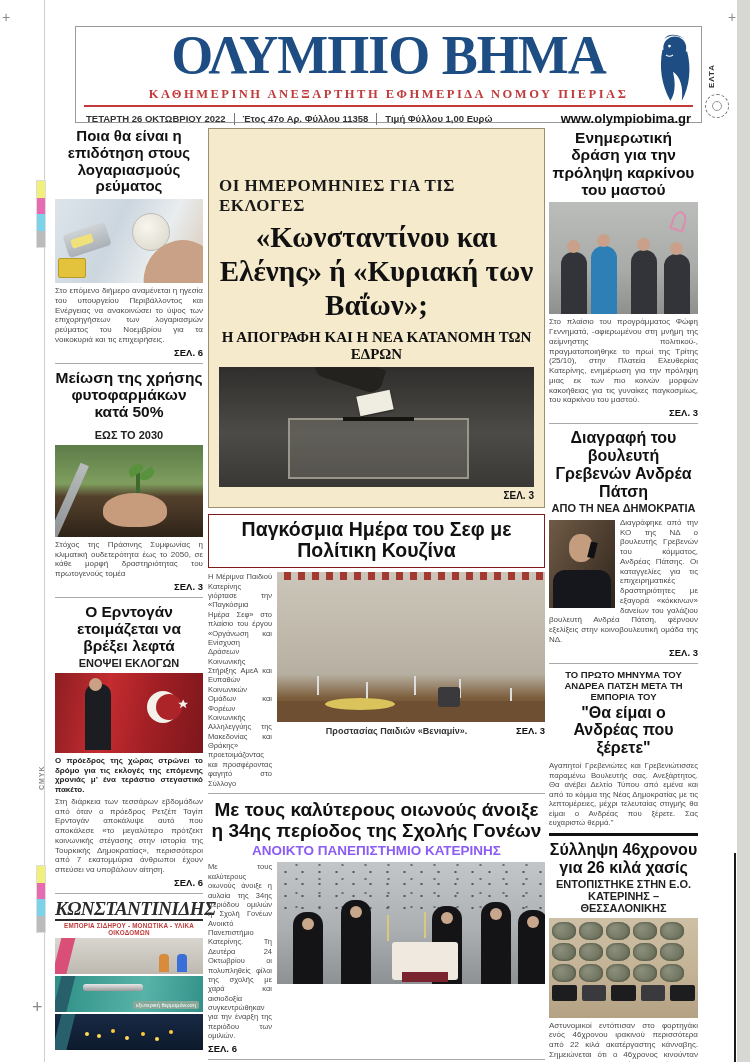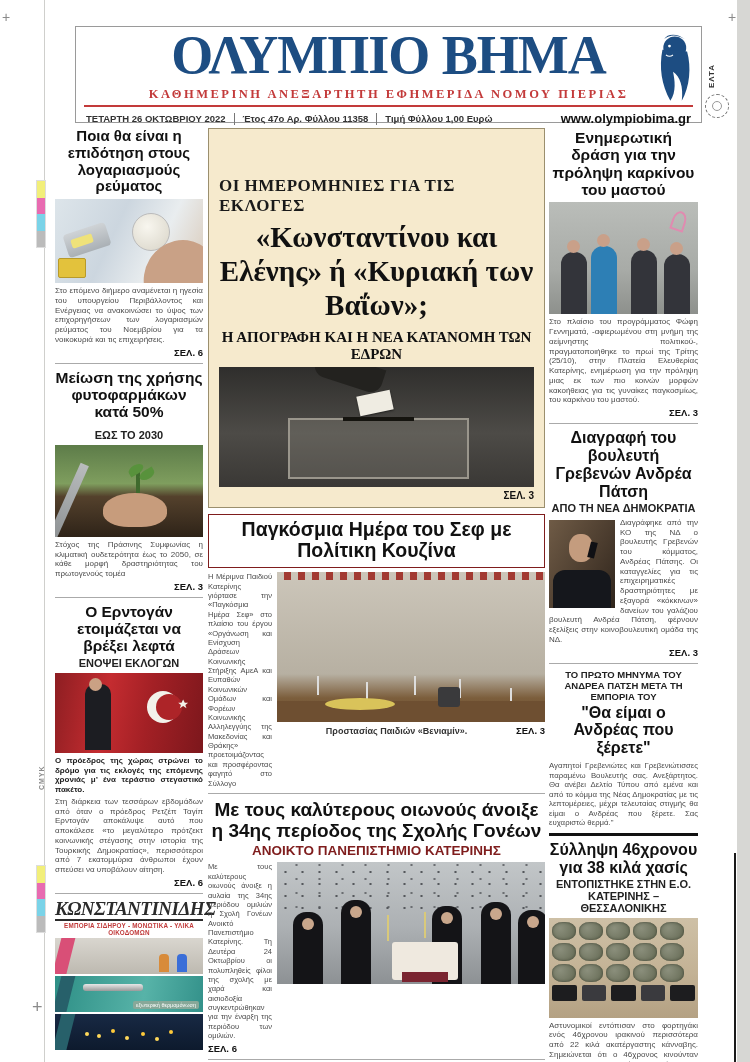--- a/index.html
+++ b/index.html
@@ -309,21 +309,21 @@
             <div class="cap" style="flex:1;">Προστασίας Παιδιών «Βενιαμίν».</div>
             <div class="pg" style="margin:0;">ΣΕΛ. 3</div>
           </div>
         </div>
       </div>
     </section>
     <hr class="divider">
 
     <section>
       <div class="h-c" style="font-size:19px;">Με τους καλύτερους οιωνούς άνοιξε η 34ης περίοδος της Σχολής Γονέων</div>
-      <div class="sub-c" style="font-size:13.5px;margin-top:2px;color:#7f1d1d;">ΑΝΟΙΚΤΟ ΠΑΝΕΠΙΣΤΗΜΙΟ ΚΑΤΕΡΙΝΗΣ</div>
+      <div class="sub-c" style="font-size:13.5px;margin-top:2px;color:#8b5cf6;">ΑΝΟΙΚΤΟ ΠΑΝΕΠΙΣΤΗΜΙΟ ΚΑΤΕΡΙΝΗΣ</div>
       <div class="story-row" style="margin-top:4px;">
         <div style="width:64px;">
           <div class="side-txt">Με τους καλύτερους οιωνούς άνοιξε η αυλαία της 34ης περιόδου ομιλιών η Σχολή Γονέων Ανοικτό Πανεπιστήμιο Κατερίνης. Τη Δευτέρα 24 Οκτωβρίου οι πολυπληθείς φίλοι της σχολής με χαρά και αισιοδοξία συγκεντρώθηκαν για την έναρξη της περιόδου των ομιλιών.</div>
           <div class="pg" style="text-align:left;">ΣΕΛ. 6</div>
         </div>
         <div class="ph ph-priests" style="flex:1;margin:0 0 0 5px;">
           <span class="crowd"></span>
           <span class="pr" style="left:6%;">
               <i></i>
             </span>
@@ -395,21 +395,21 @@
     <hr class="divider">
 
     <article>
       <div class="sub-c" style="font-size:9.5px;">ΤΟ ΠΡΩΤΟ ΜΗΝΥΜΑ ΤΟΥ ΑΝΔΡΕΑ ΠΑΤΣΗ ΜΕΤΑ ΤΗ ΕΜΠΟΡΙΑ ΤΟΥ</div>
       <div class="h-c" style="font-size:16px;margin-top:2px;">"Θα είμαι ο Ανδρέας που ξέρετε"</div>
       <div class="body-t" style="font-size:7.8px;margin-top:4px;">Αγαπητοί Γρεβενιώτες και Γρεβενιώτισσες παραμένω Βουλευτής σας. Ανεξάρτητος. Θα ανέβει Δελτίο Τύπου από εμένα και από το κόμμα της Νέας Δημοκρατίας με τις λεπτομέρειες, μέχρι τελευταίας στιγμής θα είμαι ο Ανδρέας που ξέρετε. Σας ευχαριστώ θερμά."</div>
     </article>
     <hr class="divider-thick">
 
     <article>
-      <div class="h-c" style="font-size:16px;">Σύλληψη 46χρονου για 38 κιλά χασίς</div>
+      <div class="h-c" style="font-size:16px;">Σύλληψη 46χρονου για 26 κιλά χασίς</div>
       <div class="sub-c" style="font-size:11px;margin-top:1px;">ΕΝΤΟΠΙΣΤΗΚΕ ΣΤΗΝ Ε.Ο. ΚΑΤΕΡΙΝΗΣ – ΘΕΣΣΑΛΟΝΙΚΗΣ</div>
       <div class="ph ph-drugs">
         <div class="bundles">
           <span class="bd"></span>
             <span class="bd"></span>
             <span class="bd"></span>
             <span class="bd"></span>
             <span class="bd"></span>
           <span class="bd"></span>
             <span class="bd"></span>

